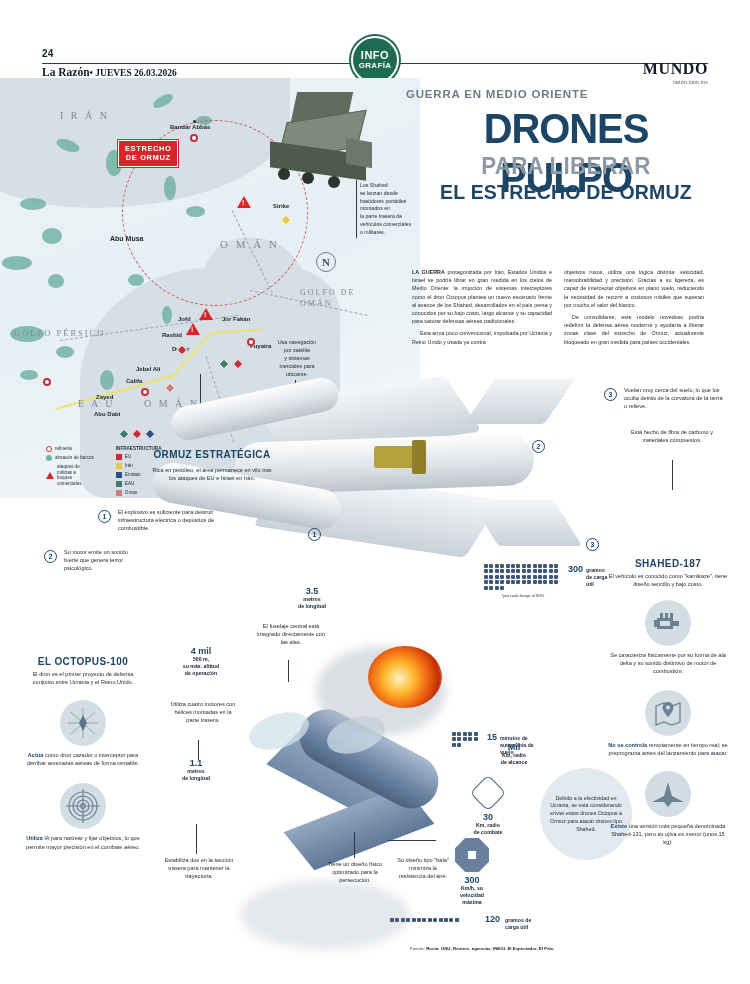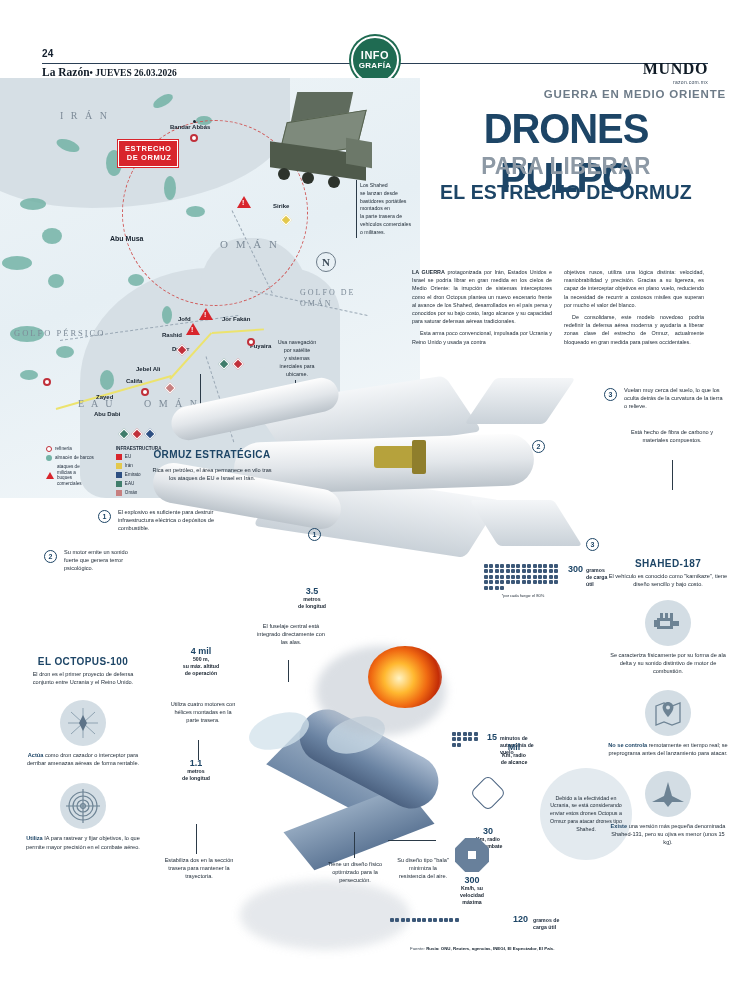--- a/index.html
+++ b/index.html
@@ -75,21 +75,21 @@
   .map-note { position: absolute; font-size: 6px; line-height: 1.5; color: #1d2a3a; text-align: center; }
 
   
   .legend { position: absolute; left: 46px; top: 446px; font-size: 4.6px; }
   .lg-row { display: flex; align-items: center; gap: 3px; margin-bottom: 3px; line-height: 1.15; }
   .lg-sw { width: 6px; height: 6px; flex: 0 0 6px; }
   .lg-title { font-size: 4.6px; font-weight: bold; margin-bottom: 3px; }
 
   
   .kicker {
-    position: absolute; left: 406px; top: 88px; width: 320px; text-align: right;
+    position: absolute; left: 406px; top: 88px; width: 320px; text-align: left;
     font-size: 11.5px; font-weight: bold; letter-spacing: .8px; color: #6d7b88;
   }
   .h1 {
     position: absolute; left: 406px; top: 104px; width: 320px; text-align: center;
     font-size: 43px; font-weight: bold; letter-spacing: -1.2px; color: #1d4566;
     font-stretch: condensed; transform: scaleX(.93); transform-origin: center;
   }
   .h2 {
     position: absolute; left: 406px; top: 152px; width: 320px; text-align: center;
     font-size: 24px; font-weight: bold; letter-spacing: .3px; color: #8d99a5;
@@ -246,21 +246,21 @@
     <div class="map-city" style="left:222px;top:238px;">Jor Fakán</div>
     <div class="map-city" style="left:162px;top:254px;">Rashid</div>
     <div class="map-city" style="left:172px;top:268px;">Dubar</div>
     <div class="map-city" style="left:250px;top:265px;">Fuyaira</div>
     <div class="map-city" style="left:136px;top:288px;">Jebel Ali</div>
     <div class="map-city" style="left:126px;top:300px;">Califa</div>
     <div class="map-city" style="left:96px;top:316px;">Zayed</div>
     <div class="map-city" style="left:94px;top:333px;">Abu Dabi</div>
     <div class="map-city" style="left:248px;top:316px;">Sohar</div>
 
-    <div class="strait-badge" style="left:118px;top:62px;text-align:right;">
+    <div class="strait-badge" style="left:118px;top:62px;">
       <span>ESTRECHO</span><br>
       <span>DE ORMUZ</span>
     </div>
 
     <div class="warn-tri" style="left:237px;top:118px;"></div>
     <div class="warn-tri" style="left:199px;top:230px;"></div>
     <div class="warn-tri" style="left:186px;top:245px;"></div>
 
     <div class="refinery" style="left:190px;top:56px;"></div>
     <div class="refinery" style="left:247px;top:260px;"></div>
@@ -594,21 +594,21 @@
   </div>
 
   <div class="spec" style="left:486px;top:742px;width:56px;">
     <div class="v">Mil</div>
     <div class="u" style="white-space:pre-line;">Km, radio
 de alcance</div>
   </div>
 
   <div class="spec" style="left:460px;top:780px;width:56px;">
     <div class="octa" style="width:26px;height:26px;background:none;border:1.2px solid #4a6380;clip-path:none;border-radius:6px;transform:rotate(45deg);"></div>
-    <div class="v" style="margin-top:20px;">30</div>
+    <div class="v" style="margin-top:6px;">30</div>
     <div class="u" style="white-space:pre-line;">Km, radio
 de combate</div>
   </div>
 
   <div class="spec" style="left:444px;top:838px;width:56px;">
     <div class="octa"></div>
     <div class="v" style="margin-top:3px;">300</div>
     <div class="u" style="white-space:pre-line;">Km/h, su
 velocidad
 máxima</div>
@@ -623,21 +623,21 @@
         <i></i>
         <i></i>
         <i></i>
         <i></i>
         <i></i>
         <i></i>
         <i></i>
         <i></i>
         <i></i>
       </div>
-    <span style="font-size:9px;font-weight:bold;color:#1d4566;margin-left:28px;">120</span>
+    <span style="font-size:9px;font-weight:bold;color:#1d4566;">120</span>
     <span style="font-size:5.2px;font-weight:bold;line-height:1.3;width:40px;display:inline-block;white-space:pre-line;">gramos de
 carga útil</span>
   </div>
 
   <div class="blurb-circle" style="left:540px;top:768px;">Debido a la efectividad en Ucrania, se está considerando enviar estos drones Octopus a Ormuz para atacar drones tipo Shahed.</div>
 
   <div style="position:absolute;left:608px;top:558px;width:120px;">
     <div class="sec-title">SHAHED-187</div>
     <div class="sec-sub">El vehículo es conocido como "kamikaze", tiene diseño sencillo y bajo costo.</div>
 

